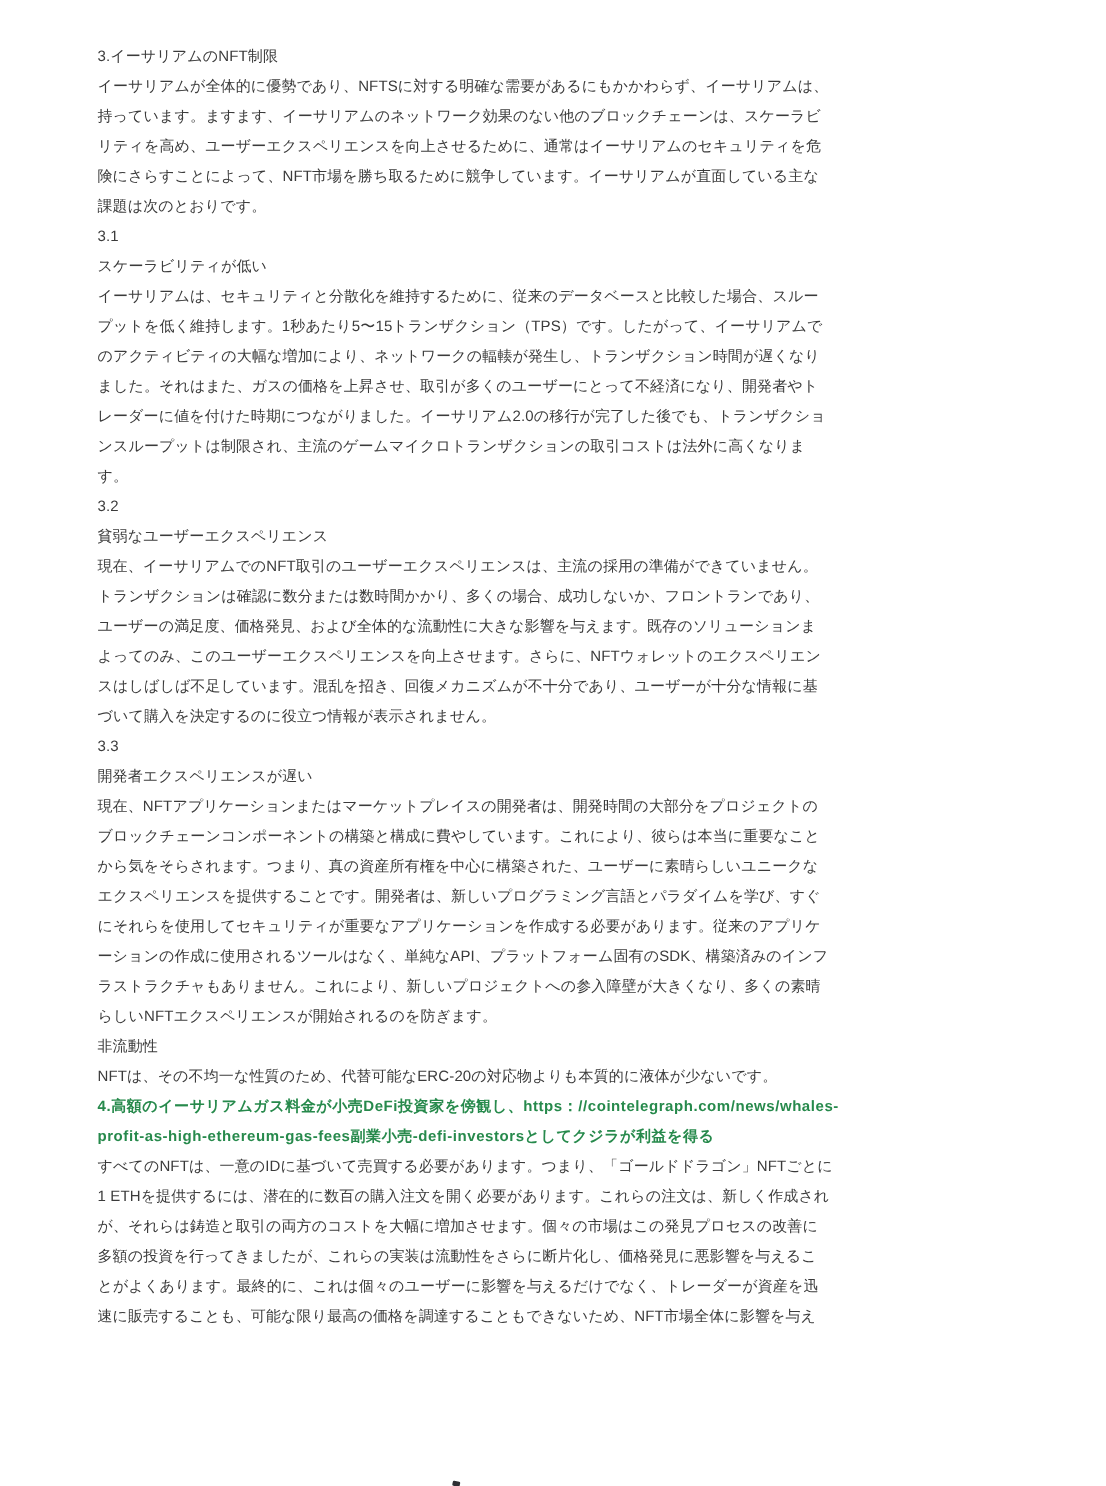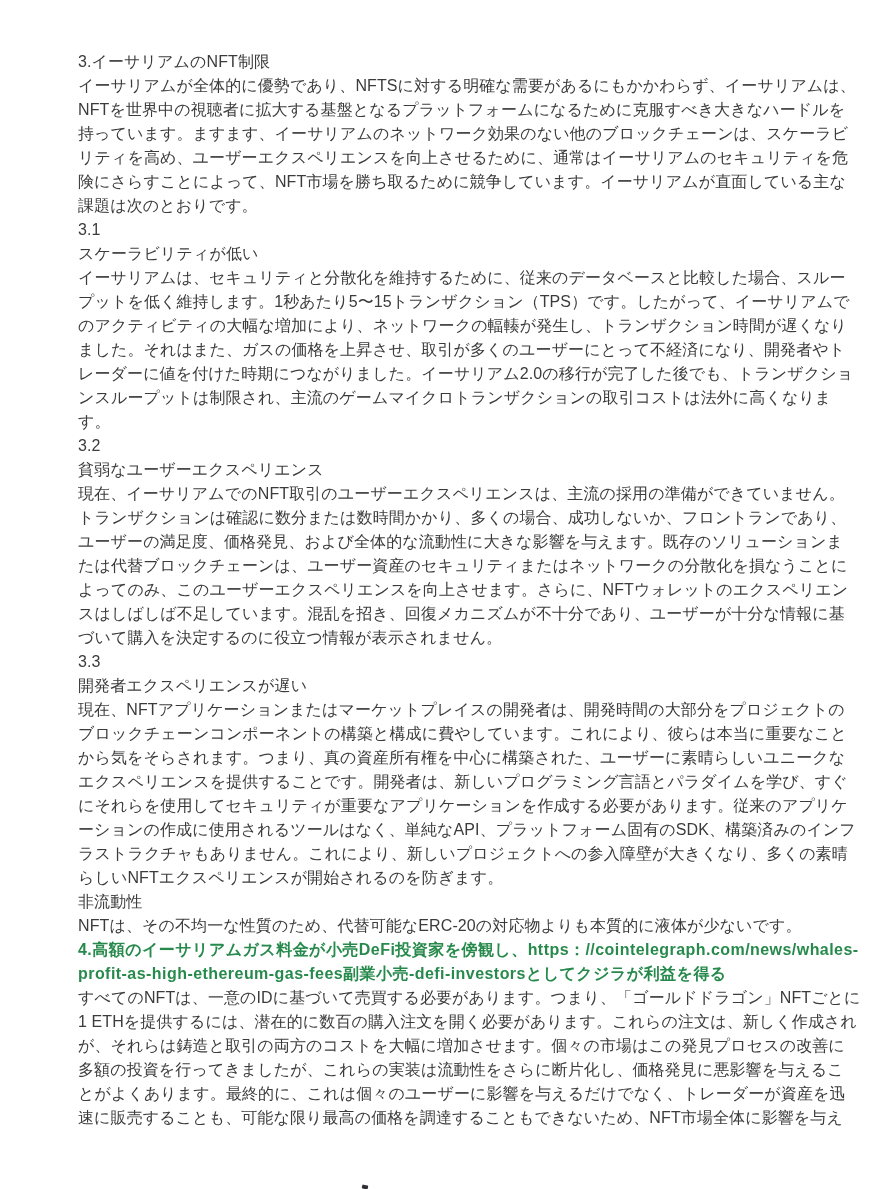--- a/index.html
+++ b/index.html
@@ -10,23 +10,23 @@
   body {
     width: 885px;
     height: 1189px;
     overflow: hidden;
     position: relative;
     font-family: "Liberation Sans", "DejaVu Sans", sans-serif;
   }
   .doc {
     position: absolute;
     left: 78px;
-    top: 50px;
+    top: 33px;
     width: 806px;
-    font-size: 16px;
+    font-size: 12px;
     line-height: 24px;
     color: #3b3b3b;
     letter-spacing: 0.1px;
   }
   .line {
     height: 24px;
     white-space: nowrap;
     overflow: visible;
   }
   .line.alt {
@@ -45,40 +45,38 @@
     border-radius: 1px;
     transform: rotate(12deg);
   }
 </style>
 </head>
 <body>
 
 <div class="doc" id="document-body">
     <div class="line">3.イーサリアムのNFT制限</div>
     <div class="line">イーサリアムが全体的に優勢であり、NFTSに対する明確な需要があるにもかかわらず、イーサリアムは、</div>
-    <div class="line">NFTを世界中の視聴者に拡大する基盤となるプラットフォームになるために克服すべき大きなハードルを</div>
     <div class="line">持っています。ますます、イーサリアムのネットワーク効果のない他のブロックチェーンは、スケーラビ</div>
     <div class="line">リティを高め、ユーザーエクスペリエンスを向上させるために、通常はイーサリアムのセキュリティを危</div>
     <div class="line">険にさらすことによって、NFT市場を勝ち取るために競争しています。イーサリアムが直面している主な</div>
     <div class="line">課題は次のとおりです。</div>
     <div class="line">3.1</div>
     <div class="line">スケーラビリティが低い</div>
     <div class="line">イーサリアムは、セキュリティと分散化を維持するために、従来のデータベースと比較した場合、スルー</div>
     <div class="line">プットを低く維持します。1秒あたり5〜15トランザクション（TPS）です。したがって、イーサリアムで</div>
     <div class="line">のアクティビティの大幅な増加により、ネットワークの輻輳が発生し、トランザクション時間が遅くなり</div>
     <div class="line">ました。それはまた、ガスの価格を上昇させ、取引が多くのユーザーにとって不経済になり、開発者やト</div>
     <div class="line">レーダーに値を付けた時期につながりました。イーサリアム2.0の移行が完了した後でも、トランザクショ</div>
     <div class="line">ンスループットは制限され、主流のゲームマイクロトランザクションの取引コストは法外に高くなりま</div>
     <div class="line">す。</div>
     <div class="line">3.2</div>
     <div class="line">貧弱なユーザーエクスペリエンス</div>
     <div class="line">現在、イーサリアムでのNFT取引のユーザーエクスペリエンスは、主流の採用の準備ができていません。</div>
     <div class="line">トランザクションは確認に数分または数時間かかり、多くの場合、成功しないか、フロントランであり、</div>
     <div class="line">ユーザーの満足度、価格発見、および全体的な流動性に大きな影響を与えます。既存のソリューションま</div>
-    <div class="line">たは代替ブロックチェーンは、ユーザー資産のセキュリティまたはネットワークの分散化を損なうことに</div>
     <div class="line">よってのみ、このユーザーエクスペリエンスを向上させます。さらに、NFTウォレットのエクスペリエン</div>
     <div class="line">スはしばしば不足しています。混乱を招き、回復メカニズムが不十分であり、ユーザーが十分な情報に基</div>
     <div class="line">づいて購入を決定するのに役立つ情報が表示されません。</div>
     <div class="line">3.3</div>
     <div class="line">開発者エクスペリエンスが遅い</div>
     <div class="line">現在、NFTアプリケーションまたはマーケットプレイスの開発者は、開発時間の大部分をプロジェクトの</div>
     <div class="line">ブロックチェーンコンポーネントの構築と構成に費やしています。これにより、彼らは本当に重要なこと</div>
     <div class="line">から気をそらされます。つまり、真の資産所有権を中心に構築された、ユーザーに素晴らしいユニークな</div>
     <div class="line">エクスペリエンスを提供することです。開発者は、新しいプログラミング言語とパラダイムを学び、すぐ</div>
     <div class="line">にそれらを使用してセキュリティが重要なアプリケーションを作成する必要があります。従来のアプリケ</div>

